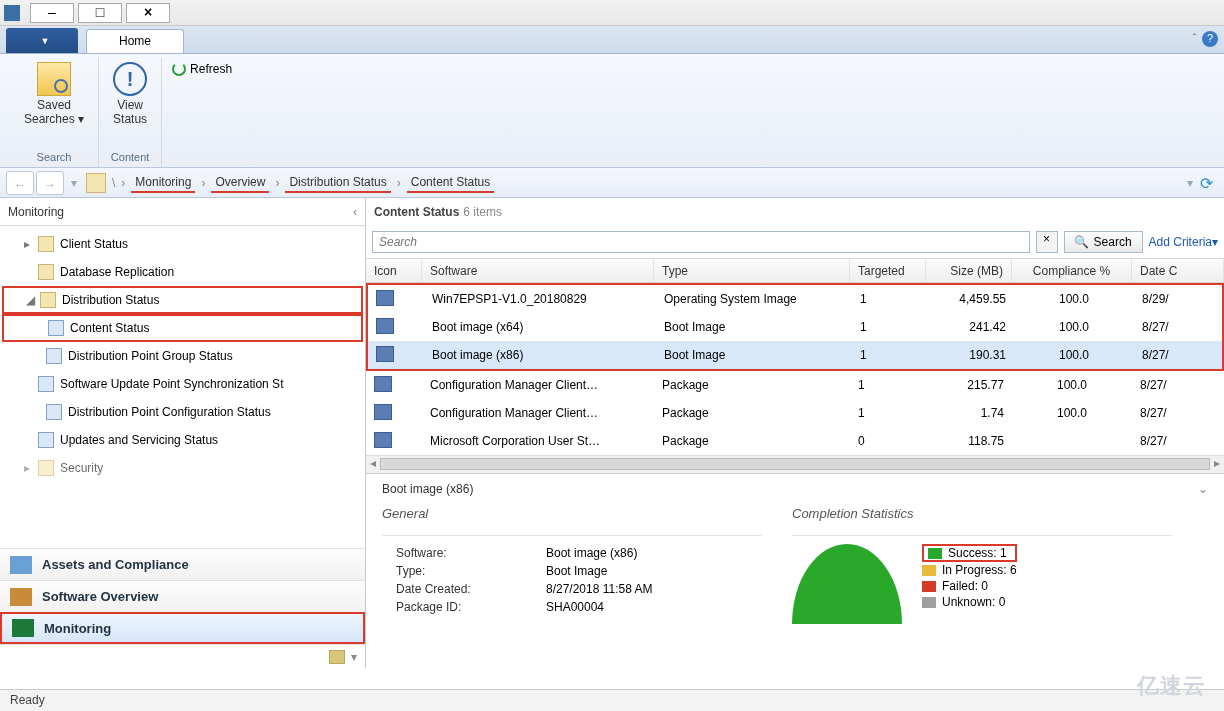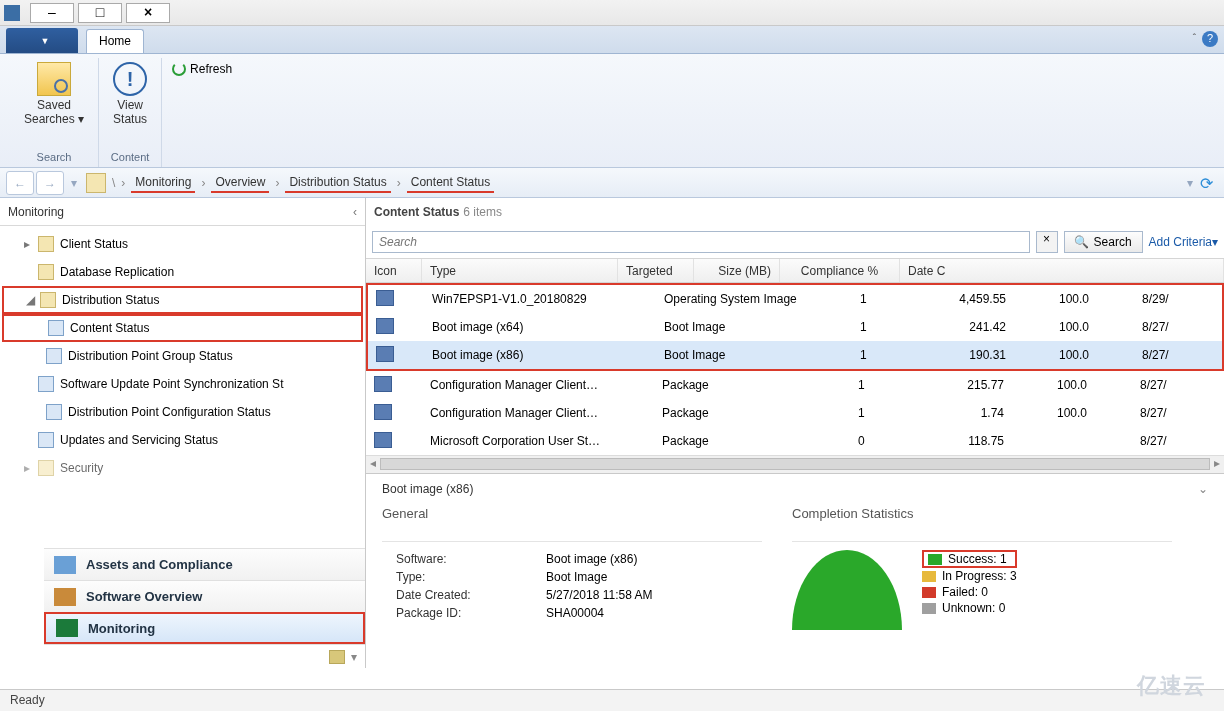--- a/index.html
+++ b/index.html
@@ -9,21 +9,21 @@
 .titlebar { height: 26px; background: linear-gradient(#f2f2f2,#e8e8e8); border-bottom: 1px solid #c9c9c9; display:flex; align-items:center; padding:0 4px; }
 .titlebar .app-icon { width:16px; height:16px; background:#3b6ea5; margin-right:6px; }
 .titlebar .title { flex:1; color:#444; }
 .titlebar .winbtn { width:44px; height:20px; border:1px solid #aaa; margin-left:4px; background:#fff; text-align:center; line-height:16px; font-size:14px; cursor:pointer; }
 .titlebar .winbtn.close { font-weight:bold; }
 
 
 .menurow { height:28px; background:linear-gradient(#dde6f2,#cfdcec); display:flex; align-items:flex-end; padding-left:0; border-bottom:1px solid #9fb5d2; position:relative; }
 .file-drop { width:72px; height:25px; background:linear-gradient(#2f5fa0,#244c84); color:#fff; display:flex; align-items:center; justify-content:center; border-radius:3px 3px 0 0; margin-left:6px; cursor:pointer; }
 .file-drop .tri { margin-left:6px; font-size:9px; }
-.tab-home { height:24px; background:#fff; border:1px solid #9fb5d2; border-bottom:none; padding:0 12px; margin-left:8px; line-height:22px; border-radius:3px 3px 0 0; cursor:pointer; }
+.tab-home { height:24px; background:#fff; border:1px solid #9fb5d2; border-bottom:none; padding:0 32px; margin-left:8px; line-height:22px; border-radius:3px 3px 0 0; cursor:pointer; }
 .menurow .help { position:absolute; right:6px; top:5px; width:16px;height:16px; border-radius:50%; background:#3b7ac4; color:#fff; text-align:center; line-height:15px; font-size:11px; cursor:pointer;}
 .menurow .chev { position:absolute; right:28px; top:7px; font-size:10px; color:#555; cursor:pointer;}
 
 
 .ribbon { height:114px; background:linear-gradient(#f5f8fc,#e9eef7); border-bottom:1px solid #b9c8dd; display:flex; padding:4px 10px 0 10px; }
 .rgroup { display:flex; flex-direction:column; align-items:center; padding:0 10px; border-right:1px solid #cfd9e8; }
 .rgroup:last-child{ border-right:none;}
 .rgroup .big { display:flex; flex-direction:column; align-items:center; cursor:pointer; padding:2px 4px;}
 .rgroup .bigicon { width:34px;height:34px; margin:2px 0; }
 .rgroup .lbl { text-align:center; line-height:14px; color:#333; }
@@ -50,21 +50,21 @@
 .leftpane { width:366px; border-right:1px solid #c9c9c9; display:flex; flex-direction:column; background:#fff;}
 .paneheader { height:28px; border-bottom:1px solid #d9d9d9; display:flex; align-items:center; padding:0 8px; color:#333; font-size:13px;}
 .paneheader .coll{ margin-left:auto; color:#777; cursor:pointer;}
 .tree { padding:4px 2px; overflow:auto; flex:0 0 auto; height:282px;}
 .tree-item { display:flex; align-items:center; height:28px; padding:0 4px 0 22px; cursor:pointer; white-space:nowrap;}
 .tree-item.lvl2{ padding-left:44px;}
 .tree-item .exp{ width:12px; color:#777; margin-right:2px;}
 .tree-item .ic{ width:16px;height:16px; margin-right:6px; background:#f4e6b2; border:1px solid #cbb66d;}
 .tree-item .ic.blue{ background:#dae7f6; border-color:#7ea2c9;}
 .tree-item.boxed{ border:2px solid #d93a2b; }
-.wunderbar { margin-top:auto;padding-left:44px;}
+.wunderbar { margin-top:auto;}
 .wunder-item{ height:32px; display:flex; align-items:center; padding:0 10px; border-top:1px solid #e0e0e0; cursor:pointer; background:linear-gradient(#fdfdfd,#f1f1f1);}
 .wunder-item.active{ background:linear-gradient(#eef5fd,#d6e6f8); border:2px solid #d93a2b;}
 .wunder-item .ic{ width:22px;height:18px; margin-right:10px; background:#6aa0d6;}
 .wunder-item.active .ic{ background:#1b7a3a;}
 .wunder-item .txt{ font-weight:bold; color:#234; font-size:13px;}
 .wunder-footer{ height:24px; border-top:1px solid #e0e0e0; display:flex; justify-content:flex-end; align-items:center; padding:0 8px; gap:6px;}
 .wunder-footer .sm{ width:16px;height:14px; background:#d8c77a; border:1px solid #b8a75a; cursor:pointer;}
 
 
 .rightpane{ flex:1; display:flex; flex-direction:column; }
@@ -89,21 +89,21 @@
 .hscroll{ height:18px; background:#f0f0f0; border-top:1px solid #dcdcdc; position:relative;}
 .hscroll .thumb{ position:absolute; left:14px; right:14px; top:2px; height:12px; background:#d8d8d8; border:1px solid #bcbcbc;}
 .hscroll .arr{ position:absolute; top:0; width:14px; height:16px; text-align:center; color:#888;}
 
 
 .detail{ border-top:1px solid #c9c9c9; padding:8px 16px; flex:1;}
 .detail-title{ font-size:17px; color:#333; margin-bottom:10px; display:flex;}
 .detail-title .coll{ margin-left:auto; color:#888; cursor:pointer;}
 .detcols{ display:flex; gap:30px;}
 .detcol{ }
-.det-sub{ color:#555; font-size:13px; border-bottom:1px solid #e4e4e4; padding-bottom:20px; margin-bottom:8px; width:380px;}
+.det-sub{ color:#555; font-size:13px; border-bottom:1px solid #e4e4e4; padding-bottom:14px; margin-bottom:8px; width:380px;font-style:italic;}
 .kv{ display:flex; padding:2px 0 2px 14px;}
 .kv .k{ width:150px; color:#333;}
 .stats{ display:flex; align-items:flex-start; gap:20px; margin-top:8px;}
 .pie{ width:110px;height:80px; border-radius:55px 55px 0 0 / 80px 80px 0 0; background:#2aa82a;}
 .legend{ }
 .lg{ display:flex; align-items:center; gap:6px; padding:1px 0;}
 .lg .sw{ width:14px;height:11px;}
 .lg.boxed{ border:2px solid #d93a2b; padding:0 4px;}
 
 
@@ -257,20 +257,21 @@
           <span>Search</span>
         </div>
       <div class="add">
           <span>Add Criteria</span> 
           <span>▾</span>
         </div>
     </div>
     <div class="grid">
       <div class="ghead">
         <div class="gc c-icon">Icon</div>
+        <div class="gc c-soft">Software</div>
         <div class="gc c-type">Type</div>
         <div class="gc c-targ">Targeted</div>
         <div class="gc c-size">Size (MB)</div>
         <div class="gc c-comp">Compliance %</div>
         <div class="gc c-date">Date C</div>
       </div>
       <div class="redbox">
         <div class="grow">
             <div class="gc c-icon"><span class="ic"></span></div>
             <div class="gc c-soft">Win7EPSP1-V1.0_20180829</div>
@@ -344,39 +345,39 @@
           <div class="kv">
               <span class="k">Software:</span>
               <span>Boot image (x86)</span>
             </div>
           <div class="kv">
               <span class="k">Type:</span>
               <span>Boot Image</span>
             </div>
           <div class="kv">
               <span class="k">Date Created:</span>
-              <span>5/27/2018 11:58 AM</span>
+              <span>8/27/2018 11:58 AM</span>
             </div>
           <div class="kv">
               <span class="k">Package ID:</span>
               <span>SHA00004</span>
             </div>
         </div>
         <div class="detcol" style="flex:1">
           <div class="det-sub">Completion Statistics</div>
           <div class="stats">
             <div class="pie"></div>
             <div class="legend">
               <div class="lg boxed">
                   <div class="sw" style="background:#2aa82a"></div>
                   <span>Success: 1</span>
                 </div>
               <div class="lg">
                   <div class="sw" style="background:#e7b93c"></div>
-                  <span>In Progress: 3</span>
+                  <span>In Progress: 6</span>
                 </div>
               <div class="lg">
                   <div class="sw" style="background:#d23a2a"></div>
                   <span>Failed: 0</span>
                 </div>
               <div class="lg">
                   <div class="sw" style="background:#9f9f9f"></div>
                   <span>Unknown: 0</span>
                 </div>
             </div>

